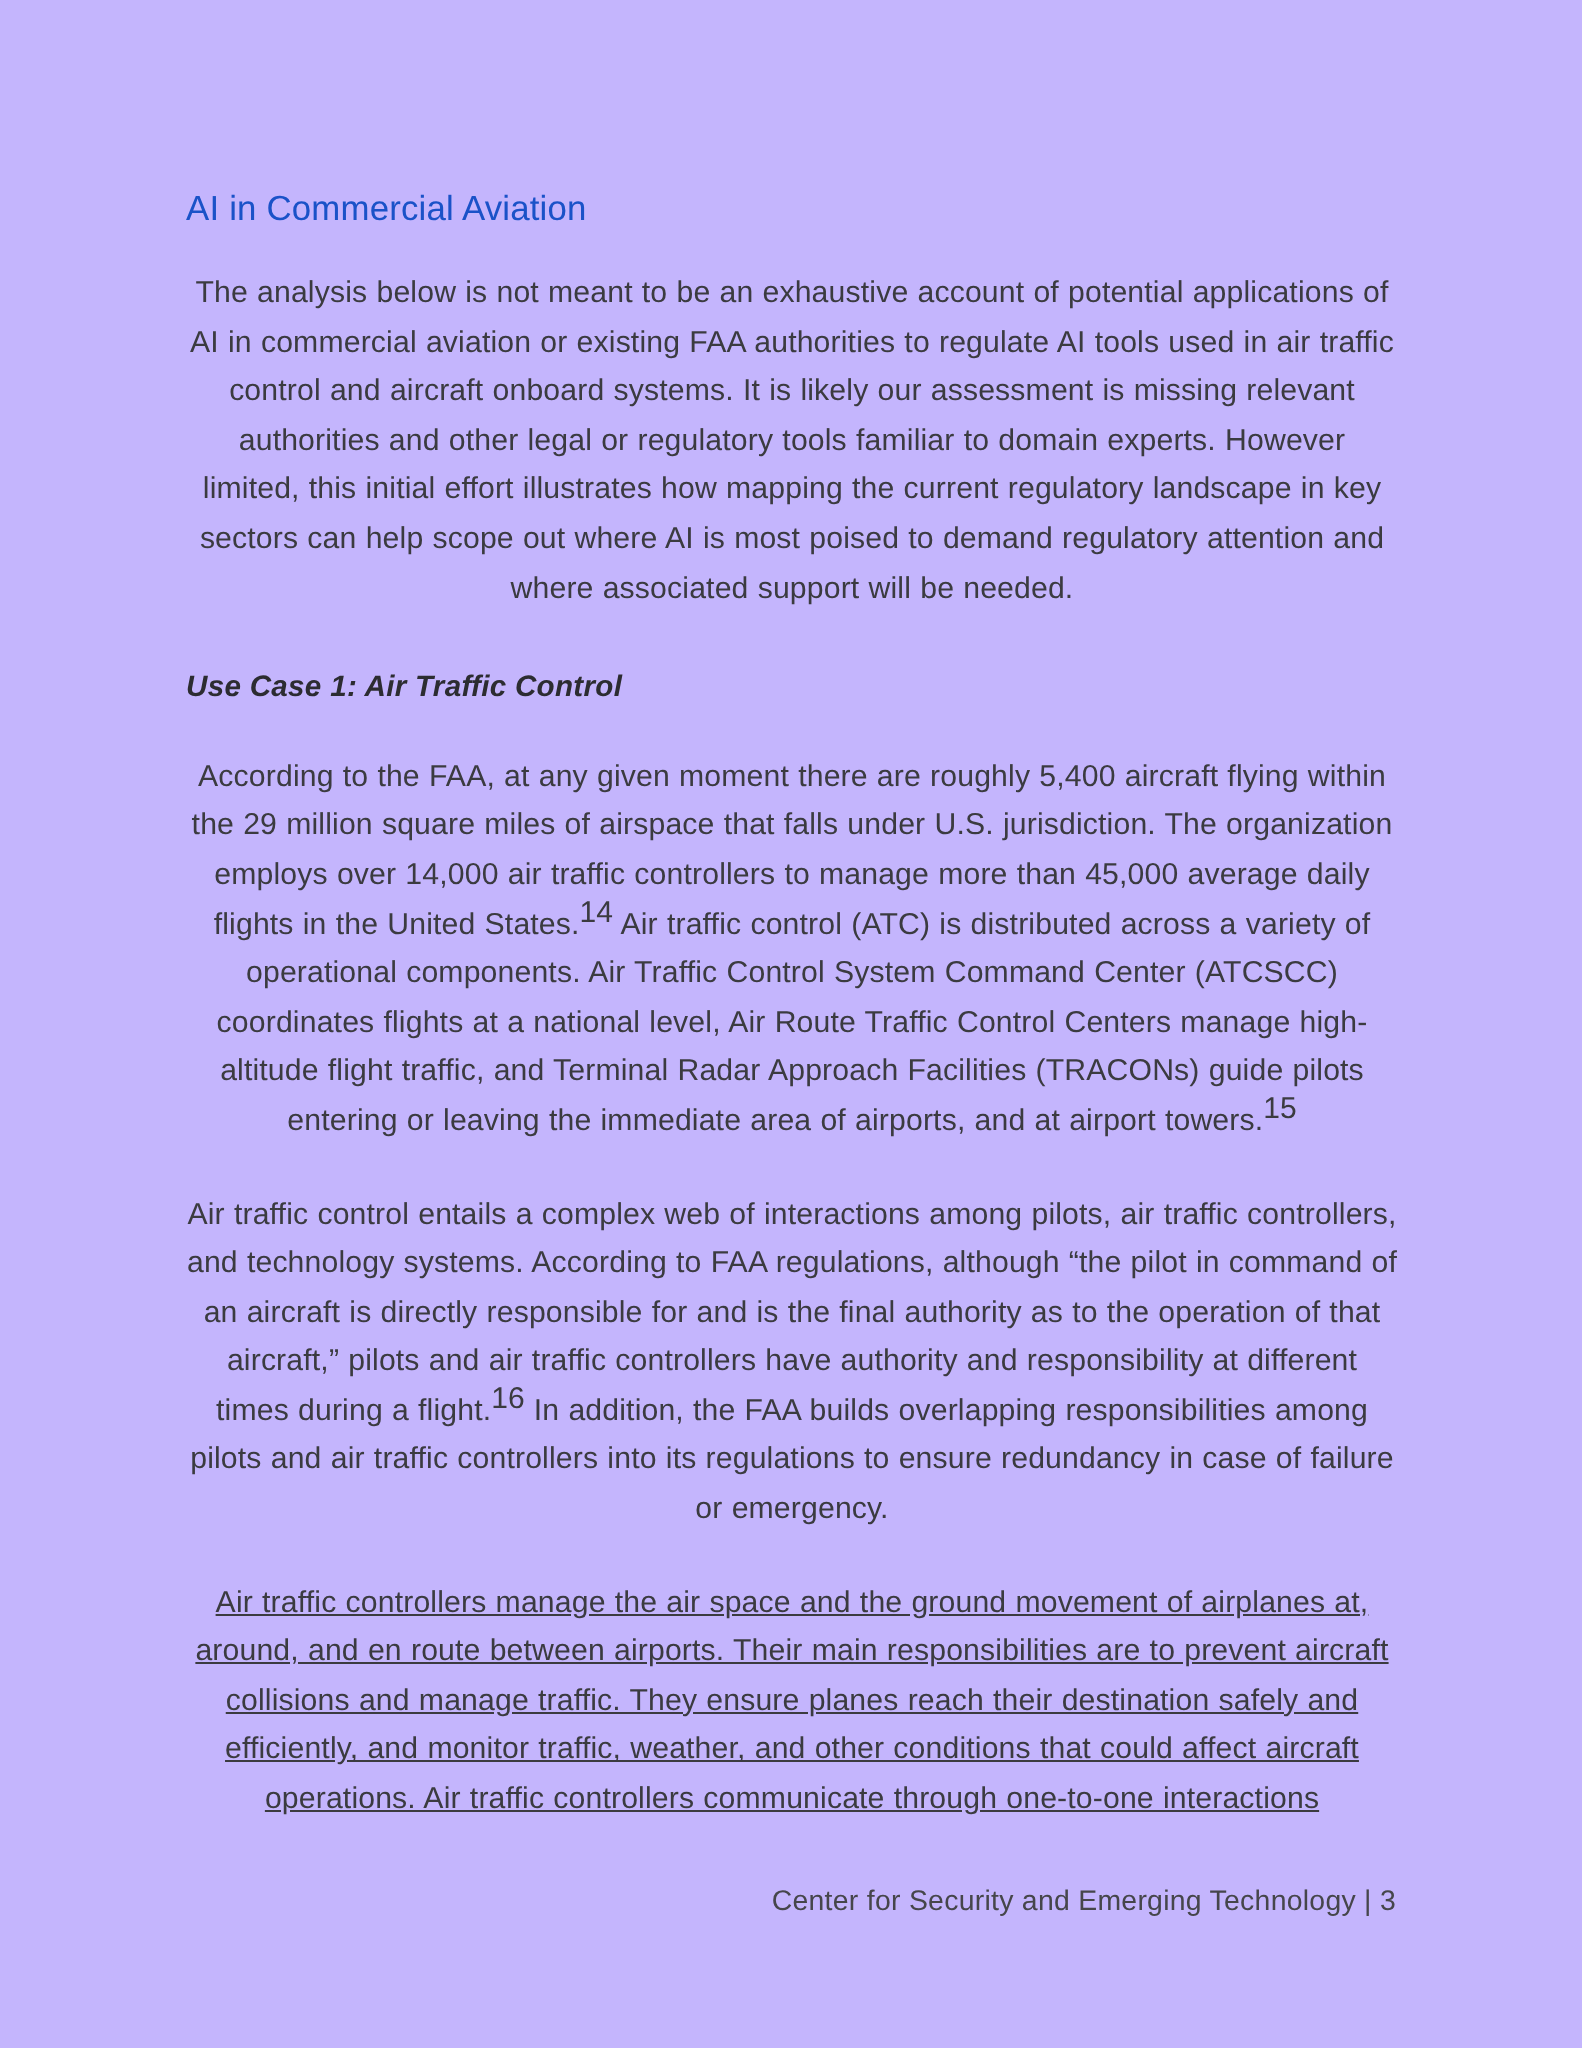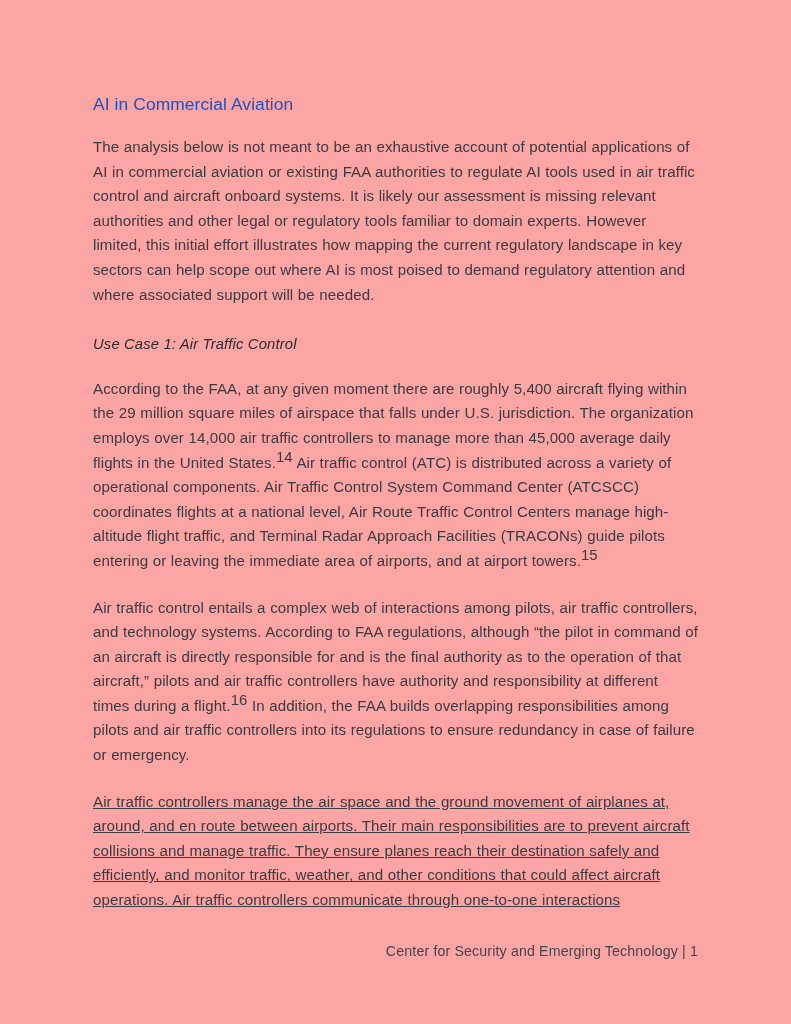--- a/index.html
+++ b/index.html
@@ -11,21 +11,21 @@
     height: 1024px;
     background: #ffffff;
     font-family: "Liberation Sans", sans-serif;
     -webkit-font-smoothing: antialiased;
   }
   .page {
     position: relative;
     width: 791px;
     height: 1024px;
     box-sizing: border-box;
-    background: #fca5a5;
+    background: #c4b5fd;
     overflow: hidden;
   }
   .content {
     position: absolute;
     left: 93px;
     top: 92px;
     width: 606px;
   }
   .section-heading {
     color: #1a52c8;
@@ -35,32 +35,32 @@
     letter-spacing: 0.1px;
     margin: 0 0 19px 0;
     white-space: nowrap;
   }
   .body-par {
     color: #3b3b40;
     font-size: 15.1px;
     font-weight: 400;
     line-height: 24.6px;
     margin: 0 0 22px 0;
-    text-align: left;
+    text-align: center;
     letter-spacing: 0.005em;
     word-spacing: 0.02em;
   }
   .body-par:last-of-type {
     margin-bottom: 0;
     text-decoration: underline;
   }
   .use-case {
     color: #2c2c31;
     font-size: 14.8px;
-    font-weight: normal;
+    font-weight: bold;
     font-style: italic;
     line-height: 24.6px;
     margin: 0 0 20px 0;
     letter-spacing: 0.01em;
   }
   .fn {
     font-size: 15px;
     vertical-align: super;
     line-height: 0;
     letter-spacing: 0;
@@ -100,16 +100,16 @@
 
     <p class="body-par p-gap-md"><span>According to the FAA, at any given moment there are roughly 5,400 aircraft flying within the 29 million square miles of airspace that falls under U.S. jurisdiction. The organization employs over 14,000 air traffic controllers to manage more than 45,000 average daily flights in the United States.</span><sup class="fn">14</sup><span> Air traffic control (ATC) is distributed across a variety of operational components. Air Traffic Control System Command Center (ATCSCC) coordinates flights at a national level, Air Route Traffic Control Centers manage high-altitude flight traffic, and Terminal Radar Approach Facilities (TRACONs) guide pilots entering or leaving the immediate area of airports, and at airport towers.</span><sup class="fn">15</sup></p>
 
     <p class="body-par p-gap-md"><span>Air traffic control entails a complex web of interactions among pilots, air traffic controllers, and technology systems. According to FAA regulations, although “the pilot in command of an aircraft is directly responsible for and is the final authority as to the operation of that aircraft,” pilots and air traffic controllers have authority and responsibility at different times during a flight.</span><sup class="fn">16</sup><span> In addition, the FAA builds overlapping responsibilities among pilots and air traffic controllers into its regulations to ensure redundancy in case of failure or emergency.</span></p>
 
     <p class="body-par">Air traffic controllers manage the air space and the ground movement of airplanes at, around, and en route between airports. Their main responsibilities are to prevent aircraft collisions and manage traffic. They ensure planes reach their destination safely and efficiently, and monitor traffic, weather, and other conditions that could affect aircraft operations. Air traffic controllers communicate through one-to-one interactions</p>
 
   </div>
 
   <div class="footer">
-    <span class="footer-text">Center for Security and Emerging Technology | 1</span>
+    <span class="footer-text">Center for Security and Emerging Technology | 3</span>
   </div>
 
 </div>
 
 </body></html>

